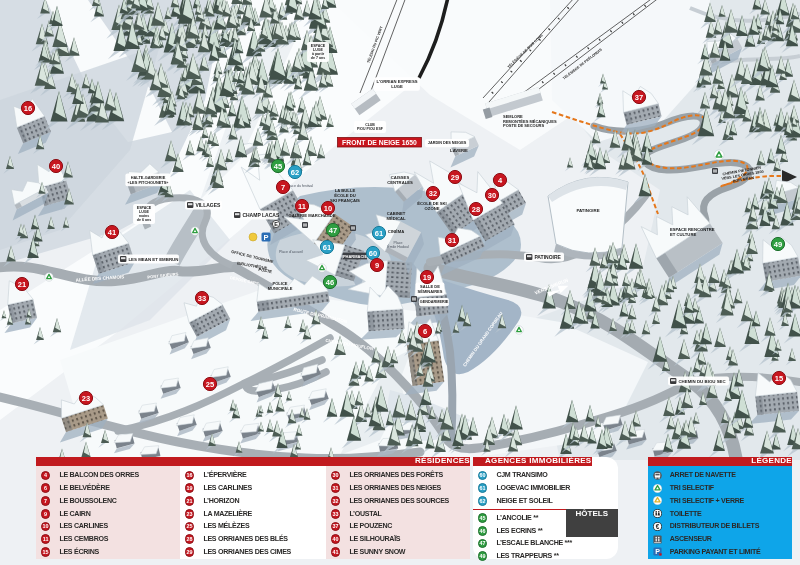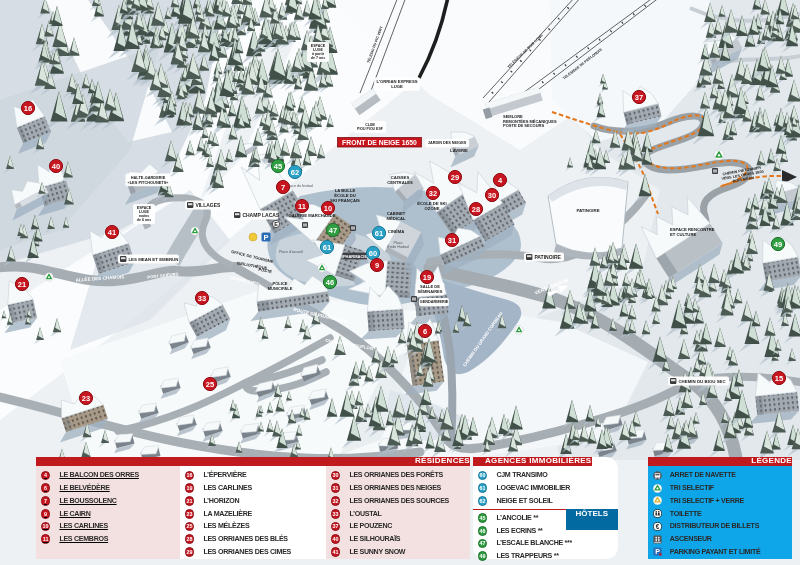--- a/index.html
+++ b/index.html
@@ -1537,21 +1537,21 @@
 <div class="panel" style="left:36px;width:434px;">
 
  <div class="pbar">RÉSIDENCES</div>
 
  <div style="position:absolute;left:0;top:8.5px;bottom:0;width:144px;background:#f3e1e1;"></div>
 
  <div style="position:absolute;left:144px;top:8.5px;bottom:0;width:146px;background:#fff;"></div>
 
  <div style="position:absolute;left:290px;top:8.5px;bottom:0;width:144px;background:#f3e1e1;"></div>
 
- <div class="pcol" style="left:0;width:124px;text-decoration:underline;">
+ <div class="pcol" style="left:0;width:124px;">
         <div class="lrow">
           <span class="ball" style="background:#c7161f;border-color:#8c1016">4</span>
           <span class="ltxt">LE BALCON DES ORRES</span>
         </div>
         <div class="lrow">
           <span class="ball" style="background:#c7161f;border-color:#8c1016">6</span>
           <span class="ltxt">LE BELVÉDÈRE</span>
         </div>
         <div class="lrow">
           <span class="ball" style="background:#c7161f;border-color:#8c1016">7</span>
@@ -1561,20 +1561,24 @@
           <span class="ball" style="background:#c7161f;border-color:#8c1016">9</span>
           <span class="ltxt">LE CAIRN</span>
         </div>
         <div class="lrow">
           <span class="ball" style="background:#c7161f;border-color:#8c1016">10</span>
           <span class="ltxt">LES CARLINES</span>
         </div>
         <div class="lrow">
           <span class="ball" style="background:#c7161f;border-color:#8c1016">11</span>
           <span class="ltxt">LES CEMBROS</span>
+        </div>
+        <div class="lrow">
+          <span class="ball" style="background:#c7161f;border-color:#8c1016">15</span>
+          <span class="ltxt">LES ÉCRINS</span>
         </div>
       </div>
 
  <div class="pcol" style="left:144px;width:157px;">
         <div class="lrow">
           <span class="ball" style="background:#c7161f;border-color:#8c1016">16</span>
           <span class="ltxt">L’ÉPERVIÈRE</span>
         </div>
         <div class="lrow">
           <span class="ball" style="background:#c7161f;border-color:#8c1016">19</span>
@@ -1647,21 +1651,21 @@
           <span class="ltxt">LOGEVAC IMMOBILIER</span>
         </div>
         <div class="lrow">
           <span class="ball" style="background:#2aa0c6;border-color:#177a98">62</span>
           <span class="ltxt">NEIGE ET SOLEIL</span>
         </div>
       </div>
 
  <div style="position:absolute;left:0;top:51.8px;width:93px;height:1.3px;background:#c11a1e;"></div>
 
- <div style="position:absolute;left:93px;top:52px;width:51.5px;height:21px;background:#0369a1;color:#fff;font-size:8px;font-weight:bold;line-height:10.5px;text-align:center;">HÔTELS</div>
+ <div style="position:absolute;left:93px;top:52px;width:51.5px;height:28px;background:#404040;color:#fff;font-size:8px;font-weight:bold;line-height:10.5px;text-align:center;">HÔTELS</div>
 
  <div style="position:absolute;left:0;top:54.6px;width:100%;">
         <div class="lrow">
           <span class="ball" style="background:#2f9e41;border-color:#1d6f2d">45</span>
           <span class="ltxt">L’ANCOLIE **</span>
         </div>
         <div class="lrow">
           <span class="ball" style="background:#2f9e41;border-color:#1d6f2d">46</span>
           <span class="ltxt">LES ECRINS **</span>
         </div>

